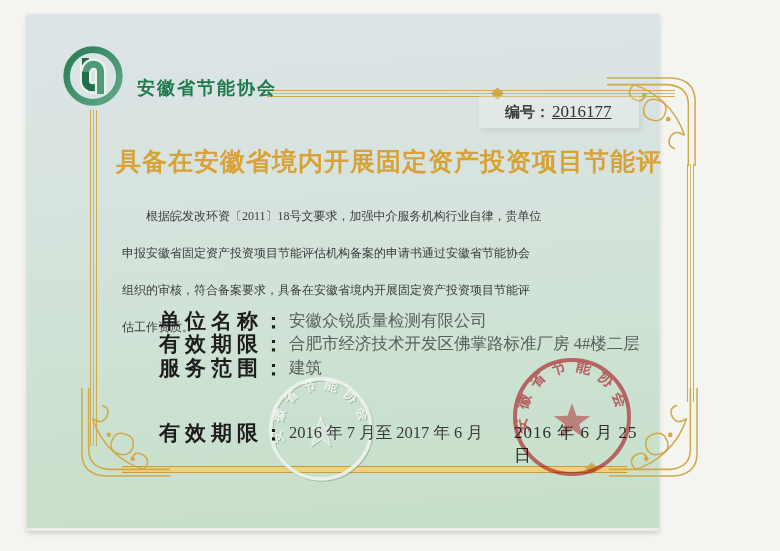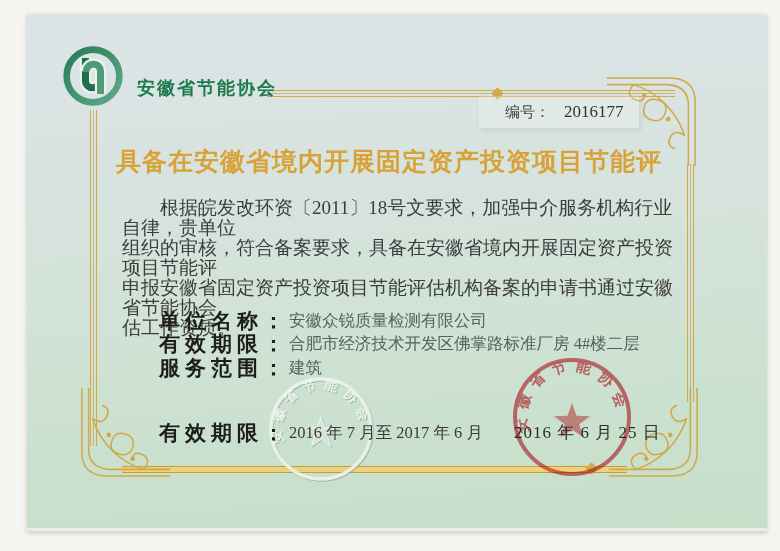--- a/index.html
+++ b/index.html
@@ -2,21 +2,21 @@
 <html><head>
 <meta charset="utf-8">
 <style>
   html,body{margin:0;padding:0;}
   body{
     width:780px;height:551px;overflow:hidden;
     background:#f4f4f1;
     font-family:"Liberation Sans","DejaVu Sans",sans-serif;
   }
   .paper{
-    position:absolute;left:27px;top:14px;width:740px;height:514px;
+    position:absolute;left:27px;top:14px;width:632px;height:514px;
     background:linear-gradient(176deg,#dde4e8 0%,#d6e3dd 38%,#cce1d0 72%,#c6dfc9 100%);
     box-shadow:0 2px 5px rgba(0,0,0,.18);
     border-bottom:3px solid #e9efe8;
   }
   
   .gold-h{position:absolute;height:7px;
     background:linear-gradient(180deg,#cfa94c 0,#cfa94c 1.4px,transparent 1.4px,transparent 2.9px,#d8b45c 2.9px,#d8b45c 4.3px,transparent 4.3px,transparent 5.6px,#cfa94c 5.6px,#cfa94c 7px);}
   .gold-v{position:absolute;width:7px;
     background:linear-gradient(90deg,#cfa94c 0,#cfa94c 1.4px,transparent 1.4px,transparent 2.9px,#d8b45c 2.9px,#d8b45c 4.3px,transparent 4.3px,transparent 5.6px,#cfa94c 5.6px,#cfa94c 7px);}
   .top-line{left:240px;top:76px;width:408px;}
@@ -32,28 +32,28 @@
   .gem-top{left:466px;top:75px;}
   .gem-bottom{left:560px;top:450px;}
   
   .logo{position:absolute;left:34px;top:28px;width:64px;height:68px;}
   .assoc-name{position:absolute;left:110px;top:62px;
     font-family:"Liberation Serif","DejaVu Serif",serif;
     font-size:18px;font-weight:600;letter-spacing:2px;color:#1d7a4e;}
   .serial-box{position:absolute;left:452px;top:82px;width:160px;height:32px;
     background:rgba(255,255,255,.22);box-shadow:2px 3px 5px rgba(0,0,0,.07);
     display:flex;align-items:center;padding-left:26px;box-sizing:border-box;}
-  .serial-label{font-size:15px;font-weight:normal;color:#3f3f3f;}
-  .serial-number{font-family:"Liberation Serif","DejaVu Serif",serif;font-size:17px;color:#333;margin-left:14px;}
+  .serial-label{font-size:15px;font-weight:bold;color:#3f3f3f;}
+  .serial-number{font-family:"Liberation Serif","DejaVu Serif",serif;font-size:17px;color:#333;margin-left:2px;text-decoration:underline;}
   
   .cert-title{position:absolute;left:0;top:131px;width:724px;text-align:center;
     font-size:25px;font-weight:bold;letter-spacing:1px;color:#d8a236;}
   .cert-body{position:absolute;left:95px;top:184px;width:564px;
     font-family:"Liberation Serif","DejaVu Serif",serif;
-    font-size:19px;line-height:20px;color:#3c3c3c;}
+    font-size:12px;line-height:37px;color:#3c3c3c;}
   .cert-body .line-indent{text-indent:2em;}
   
   .fields{position:absolute;left:132px;top:295px;}
   .field-row{height:23.5px;display:flex;align-items:center;}
   .field-label{font-size:21px;font-weight:bold;letter-spacing:5px;color:#1d1d1d;white-space:nowrap;}
   .field-value{font-family:"Liberation Serif","DejaVu Serif",serif;
     font-size:16.5px;color:#57615a;white-space:nowrap;}
   .validity{position:absolute;left:132px;top:405px;display:flex;align-items:center;z-index:2;}
   .issue-date{position:absolute;left:487px;top:407px;z-index:2;
     font-family:"Liberation Serif","DejaVu Serif",serif;
@@ -131,22 +131,22 @@
 
   <div class="serial-box">
     <span class="serial-label">编号：</span>
     <span class="serial-number">2016177</span>
   </div>
 
   <div class="cert-title">具备在安徽省境内开展固定资产投资项目节能评</div>
 
   <div class="cert-body">
     <div class="line-indent">根据皖发改环资〔2011〕18号文要求，加强中介服务机构行业自律，贵单位</div>
+    <div>申报安徽省固定资产投资项目节能评估机构备案的申请书通过安徽省节能协会</div>
     <div>组织的审核，符合备案要求，具备在安徽省境内开展固定资产投资项目节能评</div>
-    <div>申报安徽省固定资产投资项目节能评估机构备案的申请书通过安徽省节能协会</div>
     <div>估工作资质。</div>
   </div>
 
   <div class="fields">
     <div class="field-row">
       <span class="field-label">单位名称：</span>
       <span class="field-value">安徽众锐质量检测有限公司</span>
     </div>
     <div class="field-row">
       <span class="field-label">有效期限：</span>

